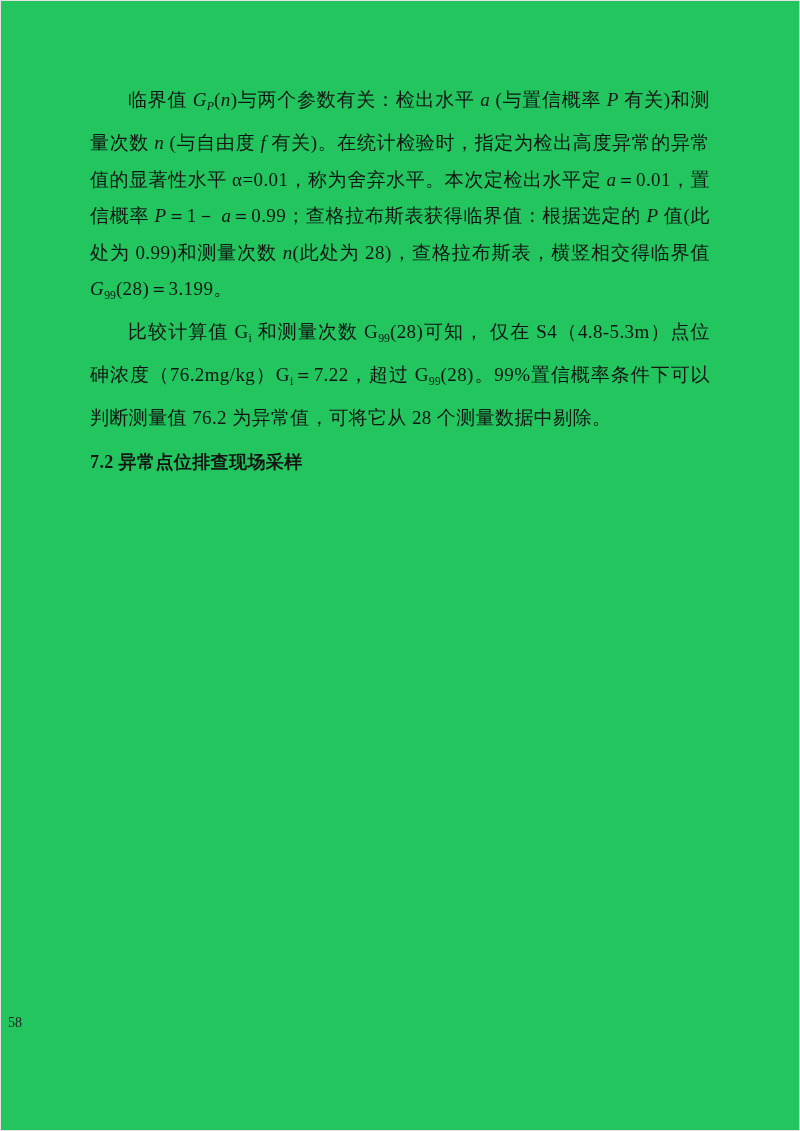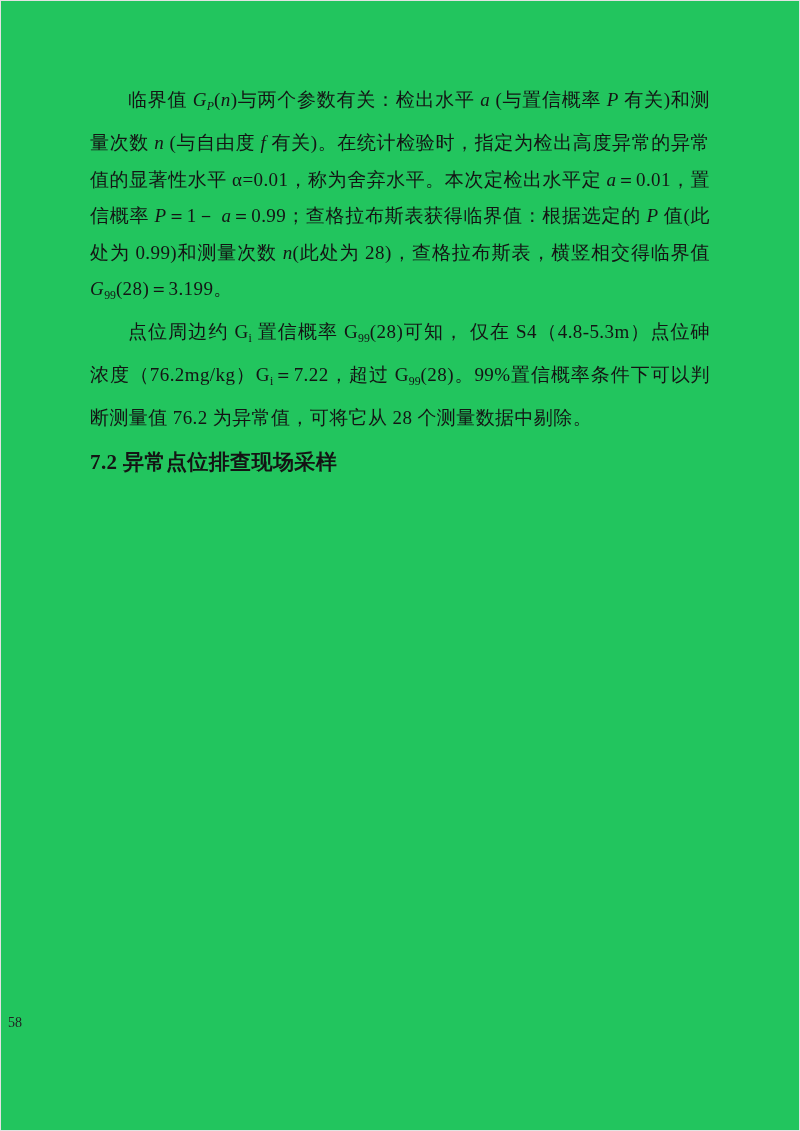--- a/index.html
+++ b/index.html
@@ -19,21 +19,21 @@
   }
   .para {
     font-size:19px;
     line-height:36.5px;
     text-align:justify;
     text-indent:2em;
     letter-spacing:0.4px;
     margin:0;
   }
   .heading {
-    font-size:21px;
+    font-size:18px;
     line-height:37px;
     font-weight:bold;
     letter-spacing:0.4px;
     margin:7px 0 0 0;
   }
   .i { font-style:italic; }
   .sub {
     font-size:0.62em;
     vertical-align:-0.3em;
     letter-spacing:0;
@@ -46,17 +46,17 @@
     font-size:14px;
     color:#222;
   }
 </style>
 </head>
 <body>
 
 <div class="page">
   <div class="content">
       <p class="para"><span>临界值 </span><span class="i">G</span><span class="i sub">P</span><span>(</span><span class="i">n</span><span>)与两个参数有关：检出水平 </span><span class="i">a</span><span> (与置信概率 </span><span class="i">P</span><span> 有关)和测量次数 </span><span class="i">n</span><span> (与自由度 </span><span class="i">f</span><span> 有关)。在统计检验时，指定为检出高度异常的异常值的显著性水平 α=0.01，称为舍弃水平。本次定检出水平定 </span><span class="i">a</span><span>＝0.01，置信概率 </span><span class="i">P</span><span>＝1－ </span><span class="i">a</span><span>＝0.99；查格拉布斯表获得临界值：根据选定的 </span><span class="i">P</span><span> 值(此处为 0.99)和测量次数 </span><span class="i">n</span><span>(此处为 28)，查格拉布斯表，横竖相交得临界值 </span><span class="i">G</span><span class="sub">99</span><span>(28)＝3.199。</span></p>
-      <p class="para"><span>点位周边约 G</span><span class="sub">i</span><span> 置信概率 G</span><span class="sub">99</span><span>(28)可知，  仅在 S4（4.8-5.3m）点位砷浓度（76.2mg/kg）G</span><span class="sub">i</span><span>＝7.22，超过 G</span><span class="sub">99</span><span>(28)。99%置信概率条件下可以判断测量值 76.2 为异常值，可将它从 28 个测量数据中剔除。</span></p>
+      <p class="para"><span>比较计算值 G</span><span class="sub">i</span><span> 和测量次数 G</span><span class="sub">99</span><span>(28)可知，  仅在 S4（4.8-5.3m）点位砷浓度（76.2mg/kg）G</span><span class="sub">i</span><span>＝7.22，超过 G</span><span class="sub">99</span><span>(28)。99%置信概率条件下可以判断测量值 76.2 为异常值，可将它从 28 个测量数据中剔除。</span></p>
       <h2 class="heading"><span>7.2 异常点位排查现场采样</span></h2>
     </div>
   <div class="page-number">58</div>
 </div>
 
 </body></html>

